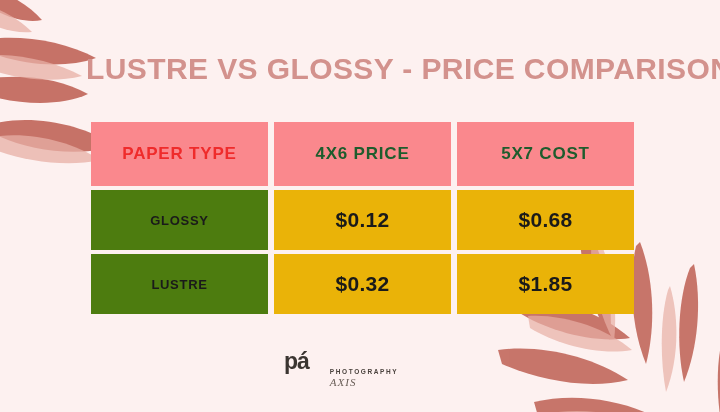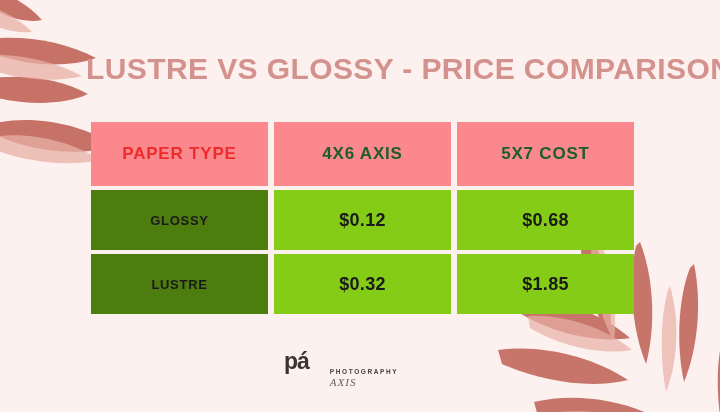--- a/index.html
+++ b/index.html
@@ -93,23 +93,23 @@
   .row-label-cell {
     height: 60px;
     background: #4d7c0f;
     color: #1a1a1a;
     font-size: 13px;
     font-weight: bold;
     letter-spacing: 0.7px;
   }
   .row-value-cell {
     height: 60px;
-    background: #84cc16;
+    background: #eab308;
     color: #1a1a1a;
-    font-size: 18px;
+    font-size: 21px;
     font-weight: bold;
     letter-spacing: 0.3px;
   }
 
   
   #logo {
     position: absolute;
     left: 284px;
     top: 344px;
     width: 152px;
@@ -188,21 +188,21 @@
     </svg>
 
   </div>
 
   <div id="title">LUSTRE VS GLOSSY - PRICE COMPARISON</div>
 
   <table id="price-table">
     <thead>
       <tr>
         <th class="head-cell head-type col-type">PAPER TYPE</th>
-        <th class="head-cell head-cost col-cost">4X6 AXIS</th>
+        <th class="head-cell head-cost col-cost">4X6 PRICE</th>
         <th class="head-cell head-cost col-cost">5X7 COST</th>
       </tr>
     </thead>
     <tbody>
       <tr>
         <td class="row-label-cell col-type">GLOSSY</td>
         <td class="row-value-cell col-cost">$0.12</td>
         <td class="row-value-cell col-cost">$0.68</td>
       </tr>
       <tr>

